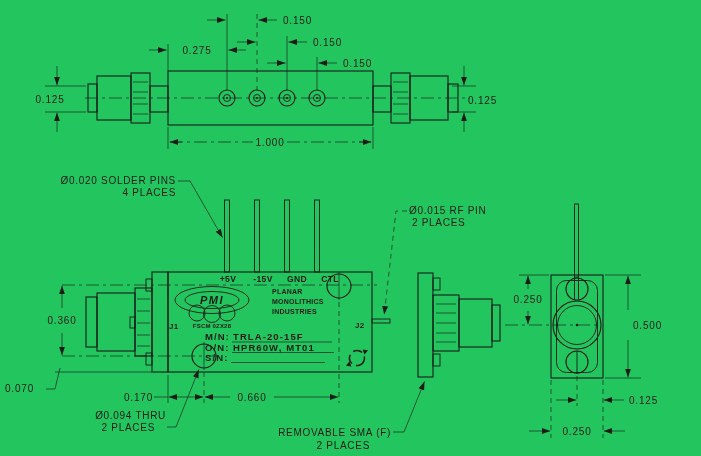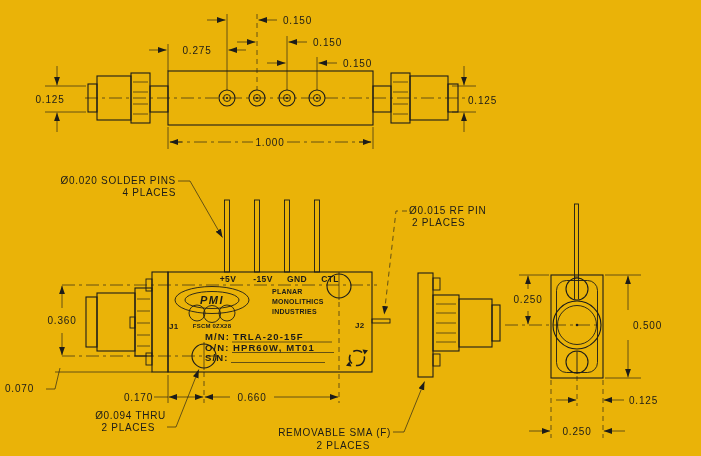--- a/index.html
+++ b/index.html
@@ -1,16 +1,16 @@
 <!DOCTYPE html>
 <html><head>
 <meta charset="utf-8">
 <style>
   html,body{margin:0;padding:0;background:#e8e8e6;}
-  #stage{position:relative;width:701px;height:456px;background:#eab308;overflow:hidden;
+  #stage{position:relative;width:701px;height:456px;background:#22c55e;overflow:hidden;
          font-family:"Liberation Sans",sans-serif;}
   svg{position:absolute;left:0;top:0;}
   text{fill:#1b1b19;font-family:"Liberation Sans",sans-serif;}
   .dim{font-size:10px;letter-spacing:.8px;}
   .note{font-size:10px;letter-spacing:.7px;}
   .pinlbl{font-size:8.5px;letter-spacing:.4px;font-weight:bold;}
   .port{font-size:8px;letter-spacing:.3px;font-weight:bold;}
   .co{font-size:7px;letter-spacing:.25px;font-weight:bold;}
   .mn{font-size:9.5px;letter-spacing:1.1px;font-weight:bold;}
   .xs{font-size:6px;letter-spacing:.2px;font-weight:bold;}

